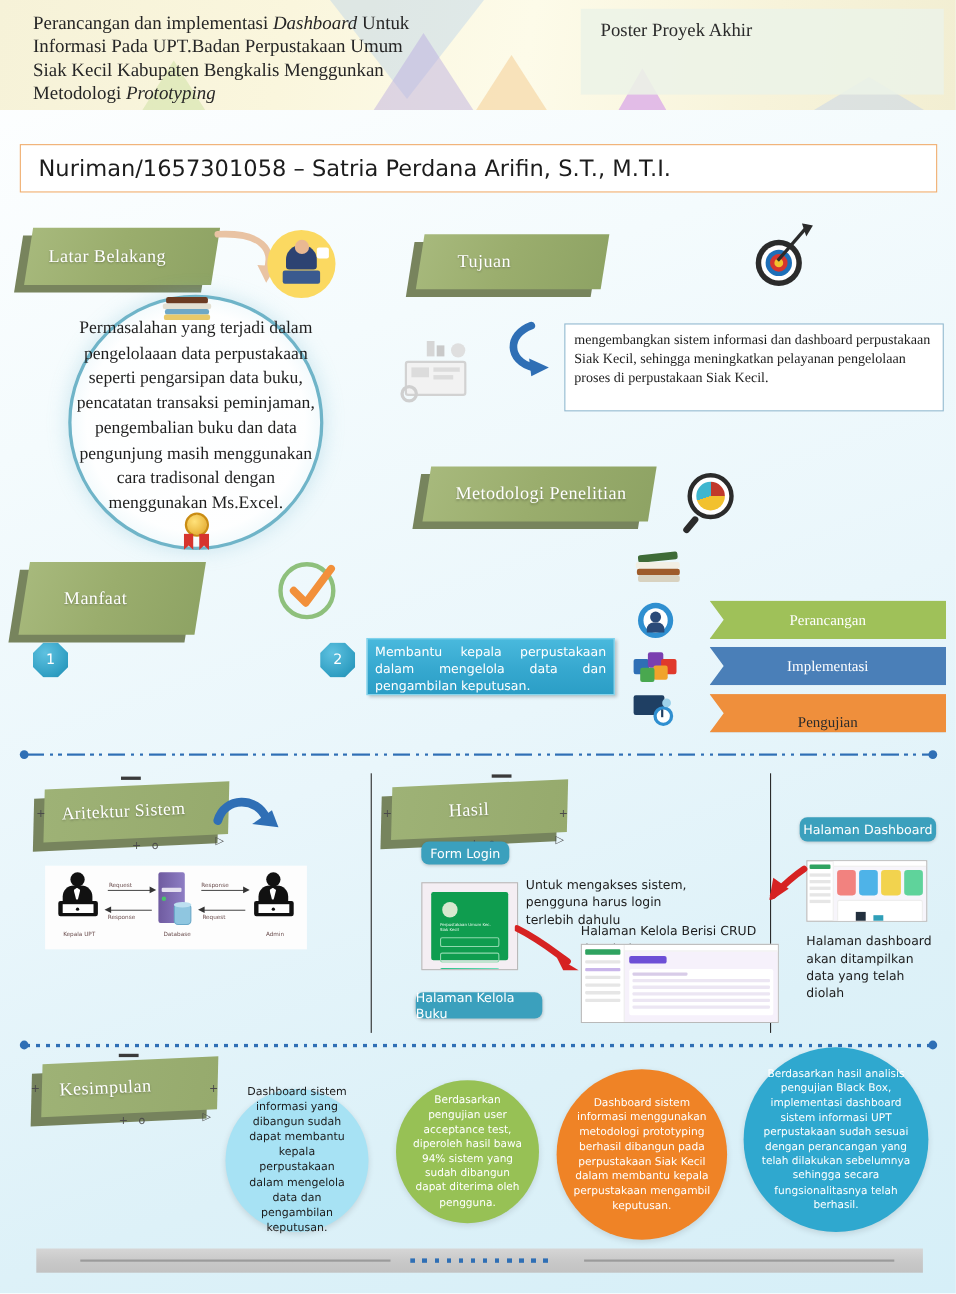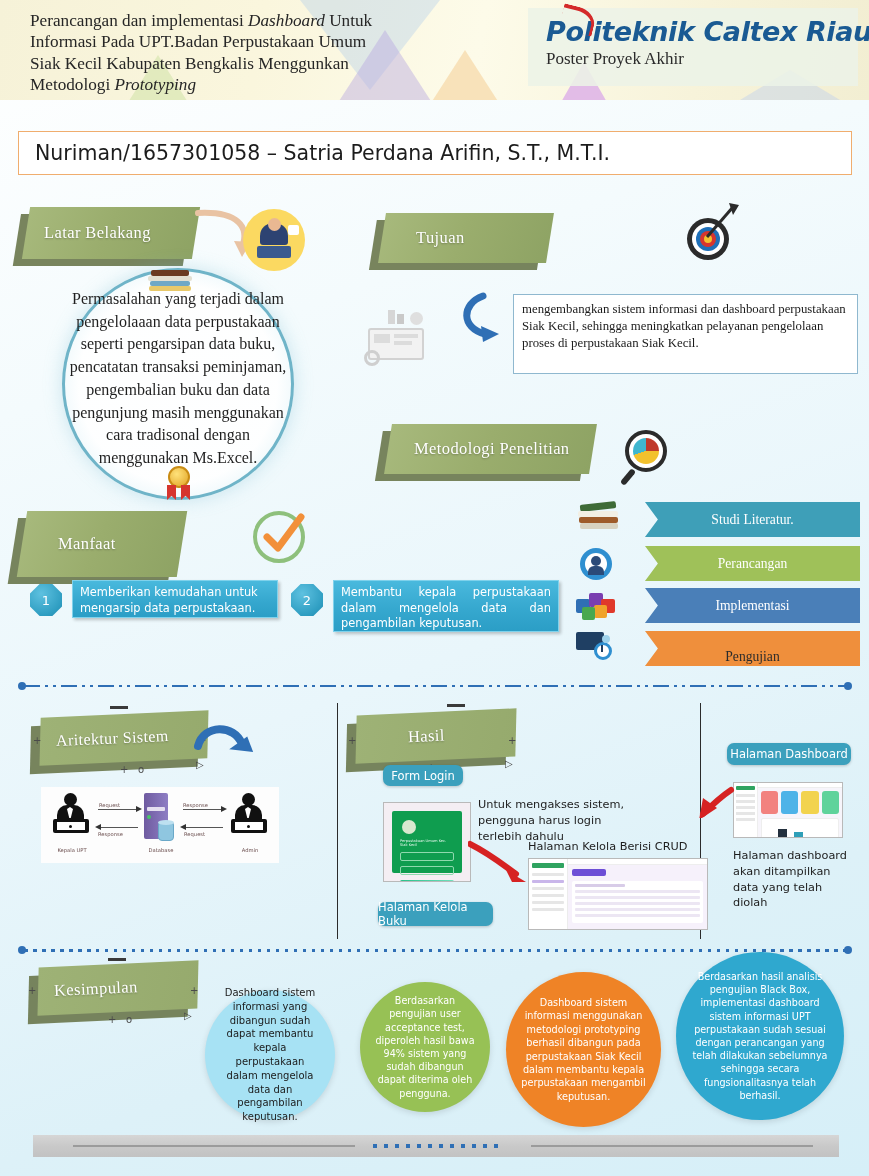--- a/index.html
+++ b/index.html
@@ -285,24 +285,20 @@
     <div class="hb-tri tri-f"></div>
 
     <div class="poster-title">
       <span>Perancangan dan implementasi </span><i>Dashboard</i><span> Untuk</span><br>
       <span>Informasi Pada UPT.Badan Perpustakaan Umum</span><br>
       <span>Siak Kecil Kabupaten Bengkalis Menggunkan</span><br>
       <span>Metodologi </span><i>Prototyping</i>
     </div>
 
     <div class="logo-box">
-      <div class="logo-main">
-        <span class="logo-swoosh"></span>
-        <span>Politeknik Caltex Riau</span>
-      </div>
       <div class="logo-sub">Poster Proyek Akhir</div>
     </div>
   </div>
 
   <div class="author-bar">
     <span class="author-text">Nuriman/1657301058 – Satria Perdana Arifin, S.T., M.T.I.</span>
   </div>
 
   <div class="sec-head" style="left:26px; top:207px; width:170px; height:52px;">
     <div class="slab-shadow"></div>
@@ -404,23 +400,20 @@
     <div style="position:absolute;left:18px;top:16px;width:13px;height:13px;background:#f0a32b;border-radius:2px;"></div>
     <div style="position:absolute;left:6px;top:18px;width:13px;height:13px;background:#49a84f;border-radius:2px;"></div>
   </div>
   <div class="ill" style="left:576px;top:630px;width:40px;height:34px;">
     <div style="position:absolute;left:0;top:2px;width:28px;height:18px;background:#1f3f63;border-radius:2px;"></div>
     <div style="position:absolute;left:18px;top:12px;width:18px;height:18px;border-radius:50%;border:3px solid #2f8fd0;background:#fff;"></div>
     <div style="position:absolute;left:25px;top:15px;width:2px;height:7px;background:#1f3f63;"></div>
     <div style="position:absolute;left:26px;top:5px;width:8px;height:8px;border-radius:50%;background:#9fd2ea;"></div>
   </div>
 
-  <div class="chev" style="top:502px; background:#3e9fb8;">
-    <span>Studi Literatur.</span>
-  </div>
   <div class="chev" style="top:546px; background:#9fc159;">
     <span>Perancangan</span>
   </div>
   <div class="chev" style="top:588px; background:#4a7fb8;">
     <span>Implementasi</span>
   </div>
   <div class="chev" style="top:631px; background:#ef8f3c;">
     <span style="color:#2b2b2b;margin-top:16px;">Pengujian</span>
   </div>
 
@@ -431,23 +424,20 @@
   </div>
   <div class="ill" style="left:253px; top:511px; width:54px; height:54px;">
     <div style="position:absolute;left:0;top:0;width:52px;height:52px;border-radius:50%;border:4px solid #8ec07c;"></div>
     <svg style="position:absolute;left:6px;top:2px;" width="50" height="46">
         <polyline points="8,24 19,35 42,4" stroke="#f2903a" stroke-width="7" fill="none" stroke-linecap="round" stroke-linejoin="round"></polyline>
       </svg>
   </div>
 
   <div class="manfaat-num" style="left:30px; top:584px;">
     <span>1</span>
-  </div>
-  <div class="manfaat-box" style="left:72px; top:580px; width:206px; height:38px;">
-    <span>Memberikan kemudahan untuk mengarsip data perpustakaan.</span>
   </div>
   <div class="manfaat-num" style="left:291px; top:584px;">
     <span>2</span>
   </div>
   <div class="manfaat-box" style="left:333px; top:580px; width:226px; height:52px; text-align:justify;">
     <span>Membantu kepala perpustakaan dalam mengelola data dan pengambilan keputusan.</span>
   </div>
 
   <div class="divider" style="top:684px;">
     <div class="cap" style="left:0;"></div>

